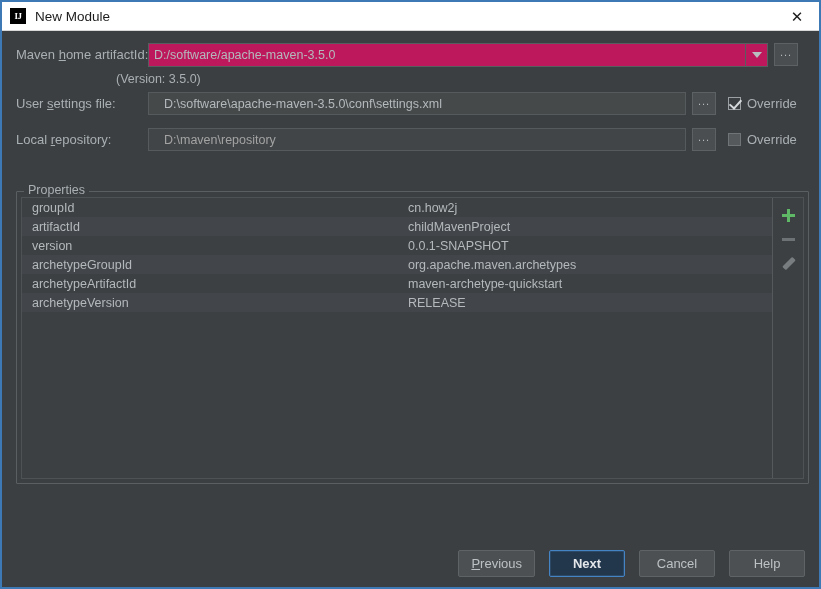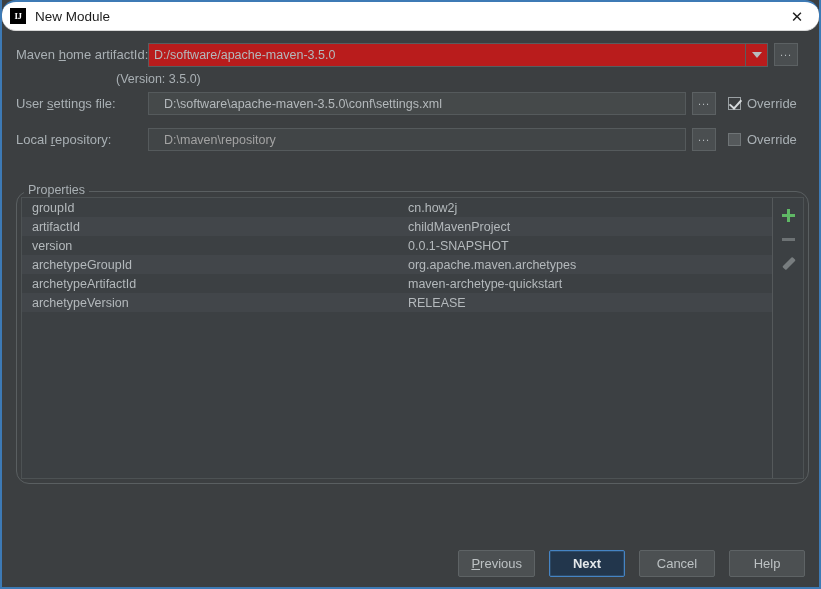--- a/index.html
+++ b/index.html
@@ -28,21 +28,20 @@
   .titlebar {
     position: relative;
     height: 31px;
     min-height: 31px;
     background: #ffffff;
     border-top: 2px solid #3d7ab5;
     border-bottom: 1px solid #d8d8d8;
     display: flex;
     align-items: center;
     padding-left: 8px;
-    border-radius: 14px;
   }
   .ij-logo {
     width: 16px; height: 16px;
     background: #000;
     color: #fff;
     font-size: 9px;
     font-weight: bold;
     font-family: "Liberation Serif", serif;
     display: flex;
     align-items: center;
@@ -108,21 +107,21 @@
     overflow: hidden;
     white-space: nowrap;
   }
   .text-field.disabled { color: #a3a3a3; background: #414547; }
 
   .combo-wrap {
     display: flex;
     align-items: center;
     height: 24px;
     width: 620px;
-    background: #b91c1c;
+    background: #be185d;
     border: 1px solid #585d5f;
   }
   .combo-input {
     flex: 1;
     color: #b4b9bc;
     font-size: 12.5px;
     padding: 0 5px;
     white-space: nowrap;
     overflow: hidden;
     line-height: 22px;
@@ -201,21 +200,21 @@
   .cbox-label.dim { color: #a9b0b4; }
 
   
   .group {
     position: absolute;
     left: 14px;
     top: 160px;
     width: 793px;
     height: 293px;
     border: 1px solid #5a5f61;
-    border-radius: 13px;
+    border-radius: 1px;
   }
   .group-title {
     position: absolute;
     top: -9px;
     left: 7px;
     background: #3c3f41;
     padding: 0 4px;
     font-size: 12.5px;
     color: #a9b0b4;
   }

